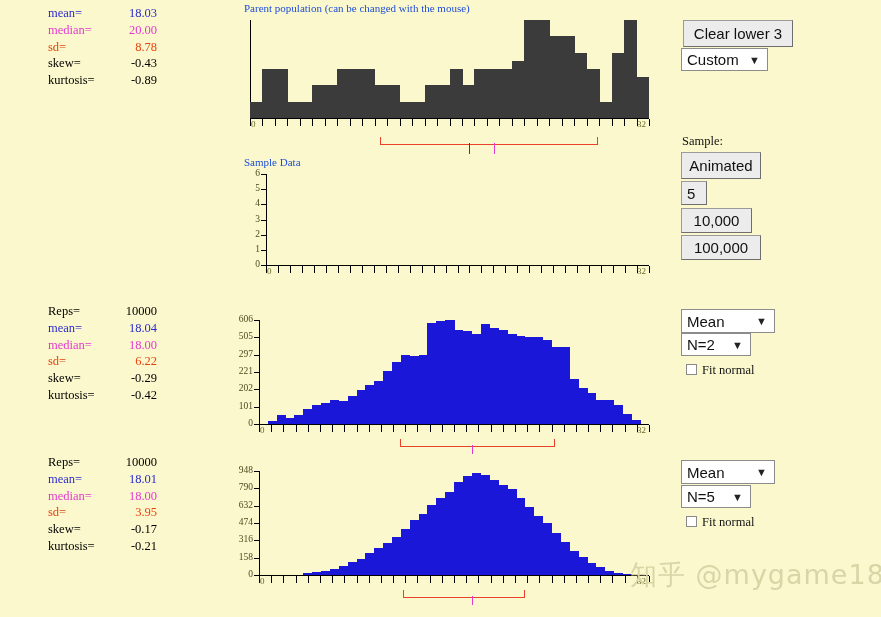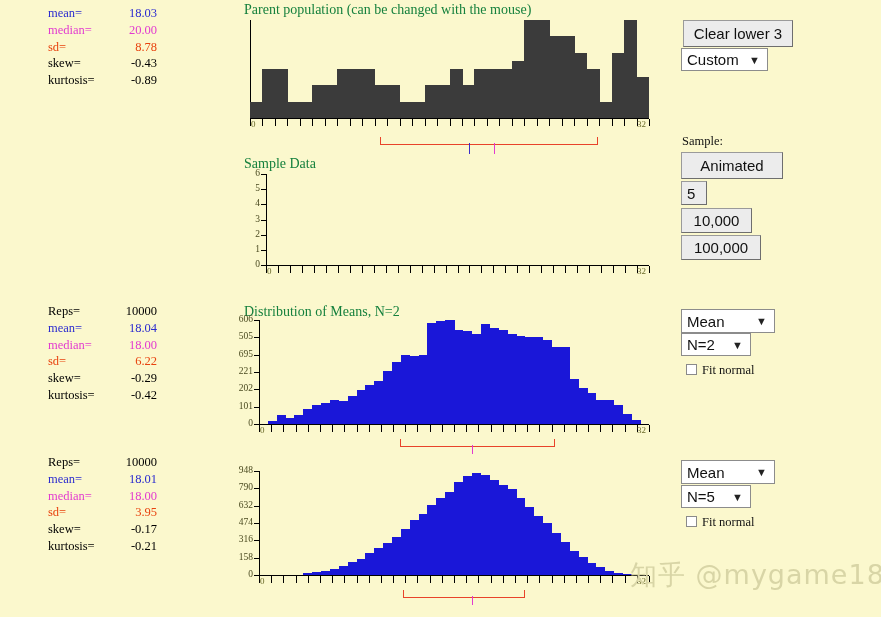--- a/index.html
+++ b/index.html
@@ -13,21 +13,21 @@
   .stats{position:absolute;font-size:12.5px;line-height:16.8px;width:165px;}
   .stats .row{position:relative;height:16.8px;}
   .stats .lbl{position:absolute;left:12px;margin-left:36px;}
   .stats .val{position:absolute;right:8px;}
   .c-mean{color:#2b2bcf;}
   .c-median{color:#e23ad0;}
   .c-sd{color:#e8430f;}
   .c-plain{color:#000000;}
 
   .panel{position:absolute;}
-  .chart-title{position:absolute;font-size:14px;color:#15803d;white-space:nowrap;}
+  .chart-title{position:absolute;font-size:11px;color:#1d4ed8;white-space:nowrap;}
 
   .axisbox{position:absolute;}
   .yaxis-line{position:absolute;background:#000;width:1px;}
   .xaxis-line{position:absolute;background:#000;height:1px;}
   .ytick{position:absolute;background:#000;height:1px;width:5px;}
   .ylab{position:absolute;font-size:9.5px;color:#4a4a20;text-align:right;white-space:nowrap;}
   .xtick{position:absolute;background:#000;width:1px;}
   .xlab{position:absolute;font-size:9px;color:#6a6a2a;}
 
   .bars{position:absolute;overflow:hidden;}
@@ -292,34 +292,33 @@
       <div class="xtick" style="left: 361.094px; top: 92px; height: 7px;"></div>
       <div class="xtick" style="left: 373.062px; top: 92px; height: 7px;"></div>
       <div class="xtick" style="left: 385.031px; top: 92px; height: 7px;"></div>
       <div class="xtick" style="left: 397px; top: 92px; height: 7px;"></div>
       <div class="xlab" style="left: 15px; top: 92px;">0</div>
       <div class="xlab" style="left: 385px; top: 92px;">32</div>
     </div>
 </div>
 
 <div class="panel" style="left:240px;top:302px;width:415px;height:150px;">
-  <div class="chart-title" style="left:4px;top:2px;">Distribution of Means, N=2</div>
   <div class="axisbox" id="axis-n2" style="left:5px;top:18px;width:404px;height:118px;">
       <div class="yaxis-line" style="left: 14px; top: 0px; height: 108px;"></div>
       <div class="xaxis-line" style="left: 14px; top: 104px; width: 390px;"></div>
       <div class="ytick" style="left: 9px; top: 104px;"></div>
       <div class="ylab" style="left: -24px; width: 32px; top: 98px;">0</div>
       <div class="ytick" style="left: 9px; top: 86.6667px;"></div>
       <div class="ylab" style="left: -24px; width: 32px; top: 80.6667px;">101</div>
       <div class="ytick" style="left: 9px; top: 69.3333px;"></div>
       <div class="ylab" style="left: -24px; width: 32px; top: 63.3333px;">202</div>
       <div class="ytick" style="left: 9px; top: 52px;"></div>
       <div class="ylab" style="left: -24px; width: 32px; top: 46px;">221</div>
       <div class="ytick" style="left: 9px; top: 34.6667px;"></div>
-      <div class="ylab" style="left: -24px; width: 32px; top: 28.6667px;">695</div>
+      <div class="ylab" style="left: -24px; width: 32px; top: 28.6667px;">297</div>
       <div class="ytick" style="left: 9px; top: 17.3333px;"></div>
       <div class="ylab" style="left: -24px; width: 32px; top: 11.3333px;">505</div>
       <div class="ytick" style="left: 9px; top: 0px;"></div>
       <div class="ylab" style="left: -24px; width: 32px; top: -6px;">606</div>
       <div class="xtick" style="left: 14px; top: 105px; height: 7px;"></div>
       <div class="xtick" style="left: 26.1875px; top: 105px; height: 7px;"></div>
       <div class="xtick" style="left: 38.375px; top: 105px; height: 7px;"></div>
       <div class="xtick" style="left: 50.5625px; top: 105px; height: 7px;"></div>
       <div class="xtick" style="left: 62.75px; top: 105px; height: 7px;"></div>
       <div class="xtick" style="left: 74.9375px; top: 105px; height: 7px;"></div>
@@ -507,21 +506,21 @@
 </div>
 
 <div class="btn" style="left:683px;top:20px;width:110px;height:27px;">Clear lower 3</div>
 
 <div class="sel" style="left:681px;top:48px;width:87px;height:23px;">
   <span>Custom</span>
   <span class="cv">▼</span>
 </div>
 
 <div class="small-label" style="left:682px;top:134px;">Sample:</div>
-<div class="btn" style="left:681px;top:152px;width:102px;height:27px;">Animated</div>
+<div class="btn" style="left:681px;top:152px;width:80px;height:27px;">Animated</div>
 <div class="btn" style="left:681px;top:181px;width:26px;height:24px;justify-content:flex-start;padding-left:5px;">5</div>
 <div class="btn" style="left:681px;top:208px;width:71px;height:25px;">10,000</div>
 <div class="btn" style="left:681px;top:235px;width:80px;height:25px;">100,000</div>
 
 <div class="sel" style="left:681px;top:309px;width:94px;height:24px;">
   <span>Mean</span>
   <span class="cv">▼</span>
 </div>
 <div class="sel" style="left:681px;top:333px;width:70px;height:23px;">
   <span>N=2</span>

